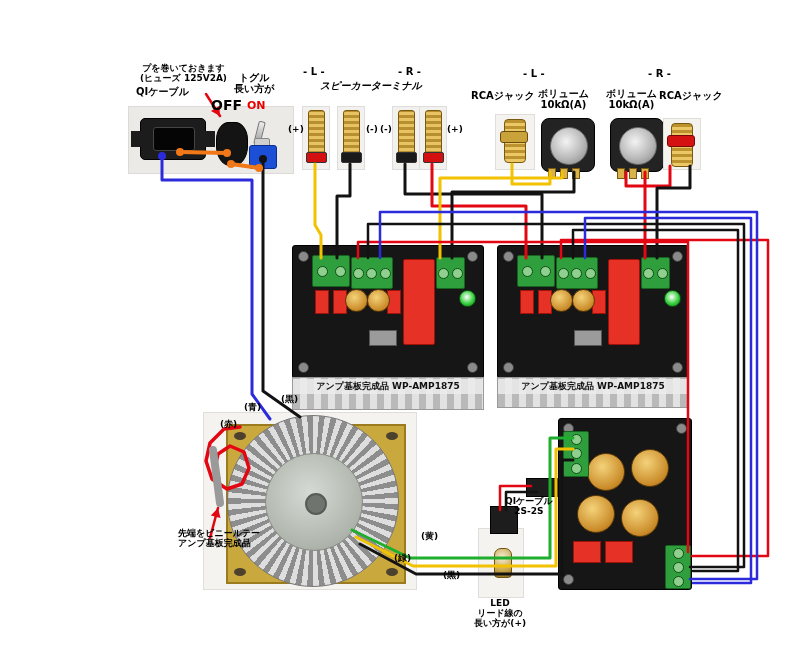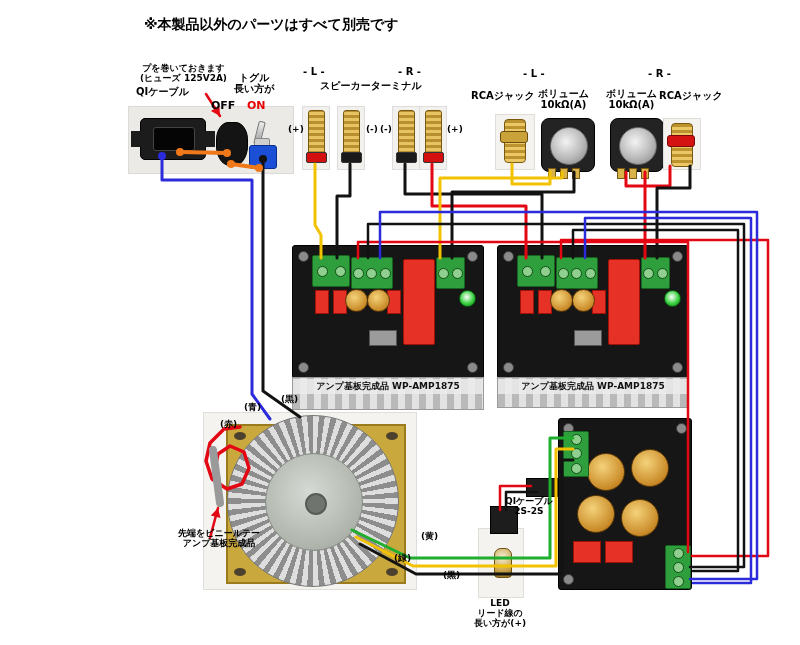--- a/index.html
+++ b/index.html
@@ -50,21 +50,20 @@
   .qi{position:absolute;background:#1d1d1d;border:1px solid #000;z-index:4;}
   .ledbody{position:absolute;width:16px;height:28px;border-radius:7px 7px 4px 4px;
            background:radial-gradient(circle at 45% 30%,#f6efda,#caa64c 60%,#8a6a1d);border:1px solid #6e5212;z-index:3;}
   .on{color:#e80000;}
 </style>
 </head>
 <body>
 
 <div id="stage">
 
-  <div class="lbl" style="left:144px;top:16px;font-size:14px;line-height:16px;">※本製品以外のパーツはすべて別売です</div>
 
   <svg id="wire-svg" width="800" height="645" style="position:absolute;left:0;top:0;z-index:5;pointer-events:none;">
       <polyline points="162,157 162,180 252,180 252,394 270,419" fill="none" stroke="#2b2bdc" stroke-width="3" stroke-linecap="round" stroke-linejoin="round"></polyline>
       <polyline points="263,160 263,391 300,417" fill="none" stroke="#121212" stroke-width="3" stroke-linecap="round" stroke-linejoin="round"></polyline>
       <polyline points="180,152 227,153" fill="none" stroke="#f07818" stroke-width="4" stroke-linecap="round" stroke-linejoin="round"></polyline>
       <polyline points="231,164 259,168" fill="none" stroke="#f07818" stroke-width="4" stroke-linecap="round" stroke-linejoin="round"></polyline>
       <polyline points="315,164 315,225 321,235 321,258" fill="none" stroke="#f2c200" stroke-width="3" stroke-linecap="round" stroke-linejoin="round"></polyline>
       <polyline points="350,164 350,196 337,196 337,258" fill="none" stroke="#121212" stroke-width="3" stroke-linecap="round" stroke-linejoin="round"></polyline>
       <polyline points="405,164 405,194 542,194 542,258" fill="none" stroke="#121212" stroke-width="3" stroke-linecap="round" stroke-linejoin="round"></polyline>
       <polyline points="432,164 432,206 526,206 526,258" fill="none" stroke="#e30613" stroke-width="3" stroke-linecap="round" stroke-linejoin="round"></polyline>
@@ -112,26 +111,26 @@
 
   <div class="lbl small center" style="left:140px;top:63px;">
     <span>プを巻いておきます</span><br>
     <span>(ヒューズ 125V2A)</span>
   </div>
   <div class="lbl" style="left:136px;top:86px;">QIケーブル</div>
   <div class="lbl center" style="left:234px;top:72px;">
     <span>トグル</span><br>
     <span>長い方が</span>
   </div>
-  <div class="lbl" style="left:211px;top:100px;font-size:11px;">OFF</div>
+  <div class="lbl" style="left:211px;top:100px;font-size:14px;">OFF</div>
   <div class="lbl on" style="left:247px;top:100px;font-size:11px;">ON</div>
 
   <div class="lbl" style="left:303px;top:66px;">- L -</div>
   <div class="lbl" style="left:398px;top:66px;">- R -</div>
-  <div class="lbl" style="left:320px;top:80px;">スピーカーターミナル</div>
+  <div class="lbl" style="left:320px;top:80px;font-style:italic;">スピーカーターミナル</div>
 
   <div class="post-card" style="left:302px;top:106px;">
     <div class="post"></div>
     <div class="post-band" style="background:#d40f0f;"></div>
   </div>
   <div class="post-card" style="left:337px;top:106px;">
     <div class="post"></div>
     <div class="post-band" style="background:#1a1a1a;"></div>
   </div>
   <div class="post-card" style="left:392px;top:106px;">
@@ -256,21 +255,21 @@
     </div>
   </div>
 
   <div class="lbl small" style="left:244px;top:402px;">(青)</div>
   <div class="lbl small" style="left:281px;top:394px;">(黒)</div>
   <div class="lbl small" style="left:220px;top:419px;">(赤)</div>
   <div class="lbl small" style="left:421px;top:531px;">(黄)</div>
   <div class="lbl small" style="left:394px;top:553px;">(緑)</div>
   <div class="lbl small" style="left:443px;top:570px;">(黒)</div>
 
-  <div class="lbl small" style="left:178px;top:528px;z-index:7;text-align:center;">
+  <div class="lbl small" style="left:178px;top:528px;z-index:7;">
     <span>先端をビニールテー</span><br>
     <span>アンプ基板完成品</span>
   </div>
 
 
   <div class="qi" style="left:526px;top:478px;width:30px;height:17px;"></div>
   <div class="card" style="left:478px;top:528px;width:44px;height:68px;"></div>
   <div class="qi" style="left:490px;top:506px;width:26px;height:26px;"></div>
   <div class="ledbody" style="left:494px;top:548px;"></div>
 

